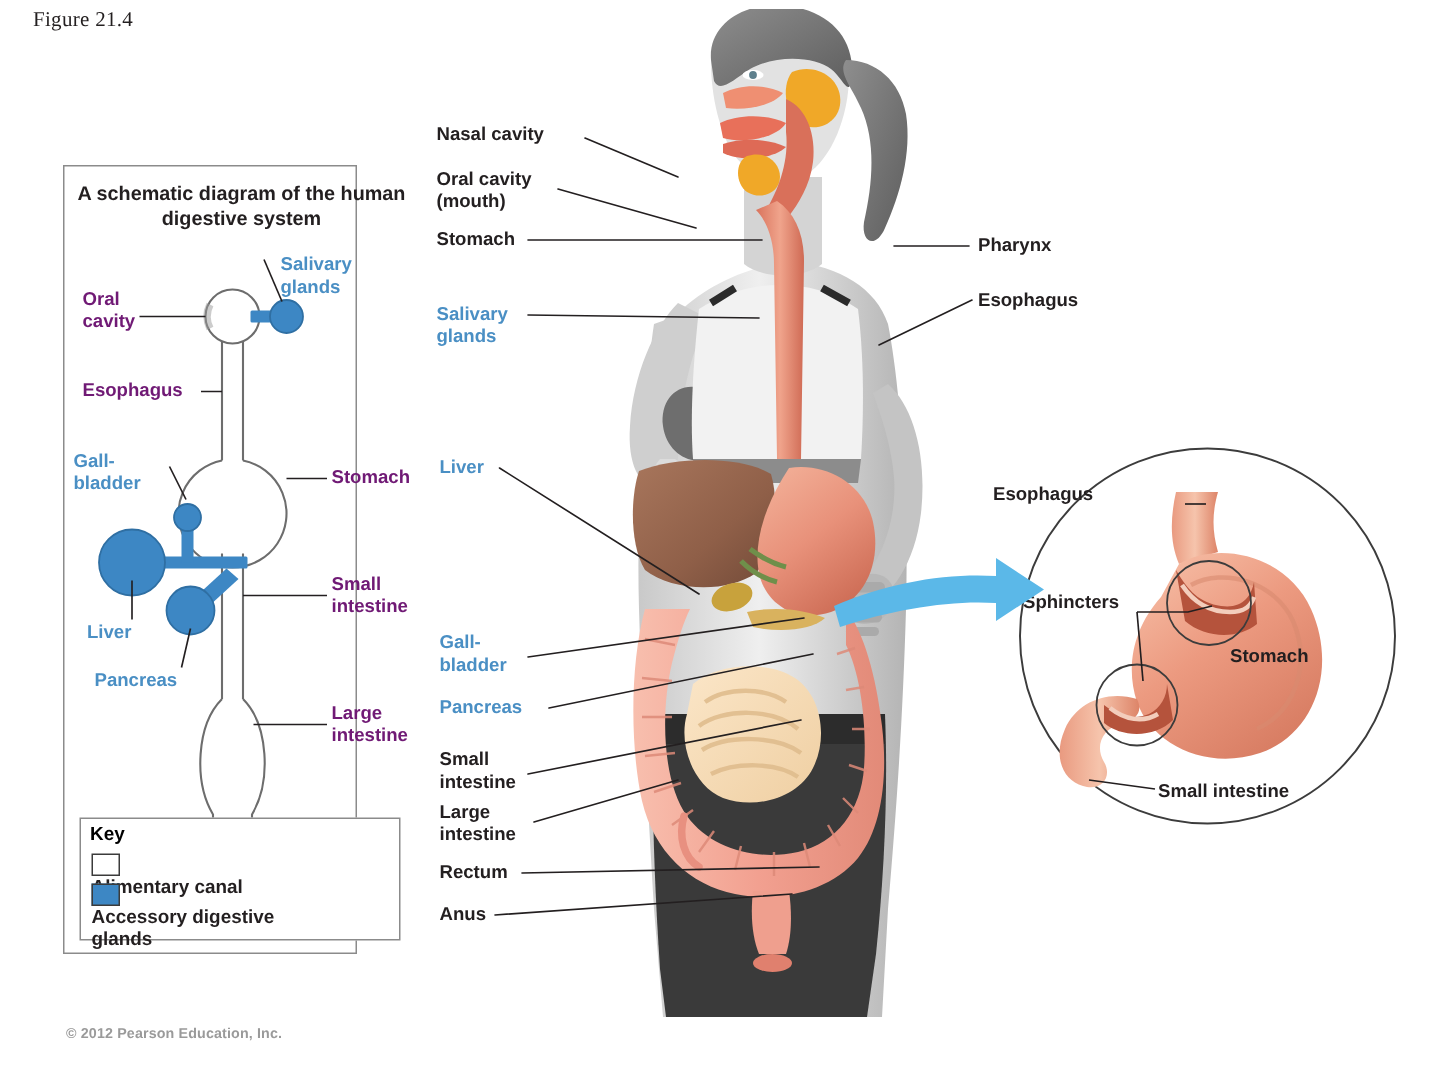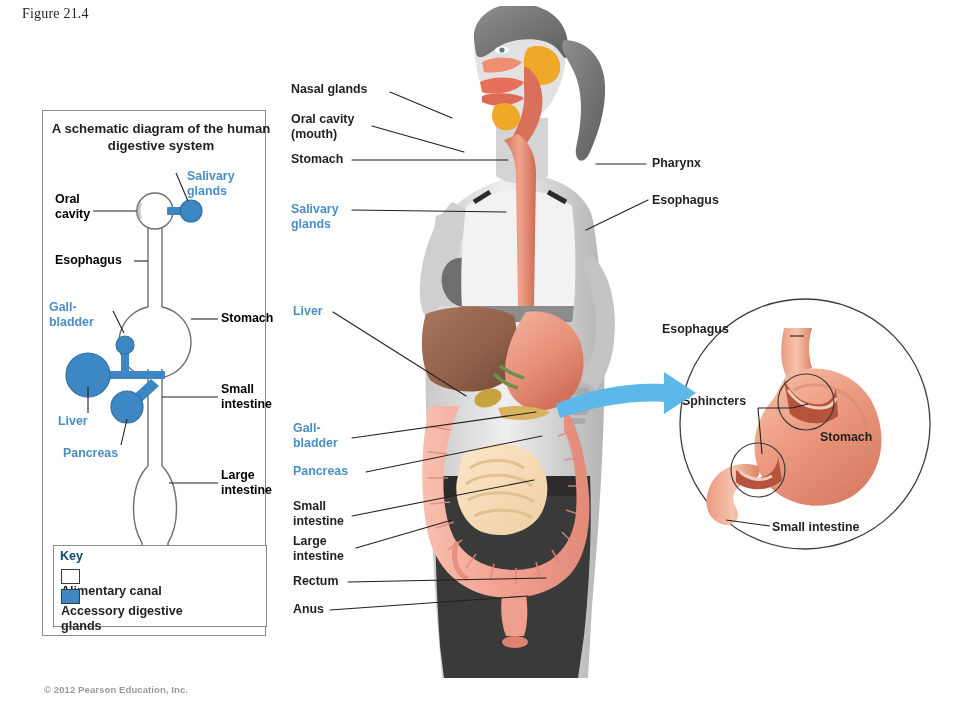--- a/index.html
+++ b/index.html
@@ -20,45 +20,45 @@
 
   
   .copyright {
     position: absolute; left: 44px; top: 684px;
     font-size: 9.5px; color: #9a9a9a; letter-spacing: .1px; font-weight: bold;
   }
 
   
   .schematic {
     position: absolute; left: 42px; top: 110px;
-    width: 224px; height: 526px;
+    width: 196px; height: 526px;
     border: 1px solid #8b8b8b; background: #fff; padding-left: 32px;
   }
   .sch-title {
     position: absolute; left: 8px; top: 10px; width: 220px;
     text-align: center; font-size: 13.2px; font-weight: bold;
     color: #231f20; line-height: 1.25;
   }
   .sch-svg { position: absolute; left: 0; top: 0; width: 236px; height: 526px; }
 
   .sch-lbl {
     position: absolute; font-size: 12.4px; font-weight: bold;
-    color: #000000; line-height: 1.18; white-space: pre-line;
+    color: #701a75; line-height: 1.18; white-space: pre-line;
   }
   .sch-lbl.blue { color: #4a8fc4; }
 
   
   .keybox {
     position: absolute; left: 10px; top: 434px;
     width: 214px; height: 82px;
     border: 1px solid #8b8b8b; background: #fff;
   }
   .key-title {
     position: absolute; left: 6px; top: 3px;
-    font-size: 12.6px; font-weight: bold; color: #0c4a6e;
+    font-size: 12.6px; font-weight: bold; color: #000000;
   }
   .key-row { position: absolute; left: 7px; display: flex; align-items: flex-start; }
   .key-row.r1 { top: 22px; flex-direction: column; }
   .key-row.r2 { top: 42px; flex-direction: column; }
   .key-sw {
     width: 19px; height: 15px; margin-right: 6px; flex: 0 0 auto;
     border: 1px solid #3b3b3b; margin-top: 1px;
   }
   .key-sw.white { background: #ffffff; }
   .key-sw.blue  { background: #3d87c4; }
@@ -399,21 +399,21 @@
       <path d="M352 516 L534 480"></path>
       <path d="M356 548 L452 520"></path>
       <path d="M348 582 L546 578"></path>
       <path d="M330 610 L528 596"></path>
 
       <path d="M596 164 L646 164"></path>
       <path d="M586 230 L648 200"></path>
     </g>
   </svg>
 
-  <div class="lbl" style="left:291px; top:82px;">Nasal glands</div>
+  <div class="lbl" style="left:291px; top:82px;">Nasal cavity</div>
   <div class="lbl" style="left:291px; top:112px;">Oral cavity
 (mouth)</div>
   <div class="lbl" style="left:291px; top:152px;">Stomach</div>
   <div class="lbl blue" style="left:291px; top:202px;">Salivary
 glands</div>
   <div class="lbl blue" style="left:293px; top:304px;">Liver</div>
   <div class="lbl blue" style="left:293px; top:421px;">Gall-
 bladder</div>
   <div class="lbl blue" style="left:293px; top:464px;">Pancreas</div>
   <div class="lbl" style="left:293px; top:499px;">Small

